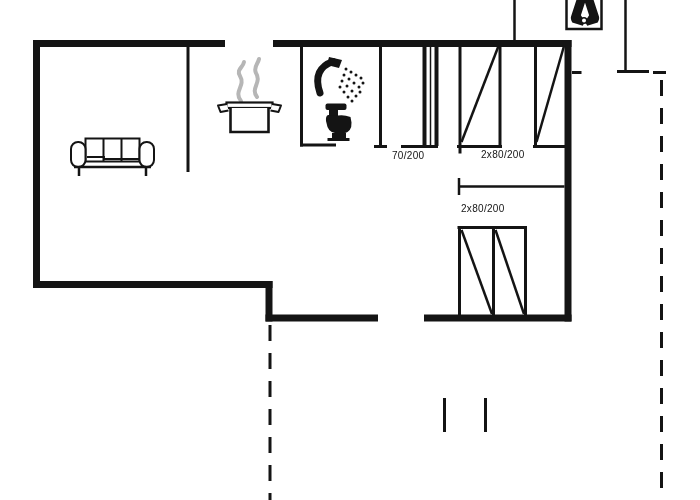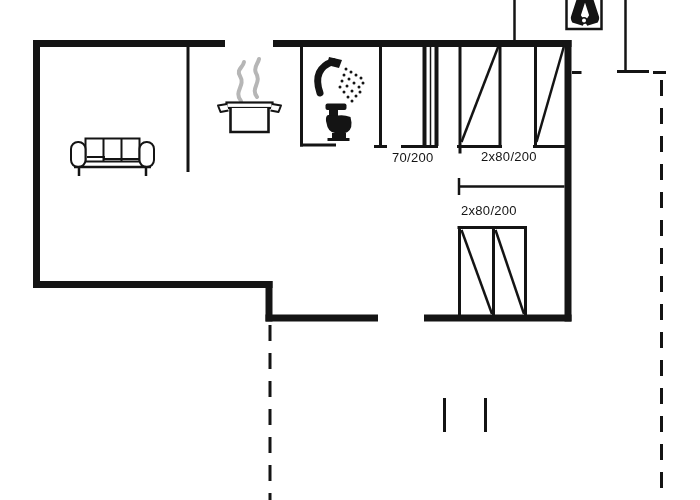--- a/index.html
+++ b/index.html
@@ -12,21 +12,21 @@
   .canvas{
     position:relative;
     width:700px;height:500px;
     background:var(--bg-color);
     overflow:hidden;
   }
   .plan-svg{position:absolute;left:0;top:0;}
   .dim-label{
     position:absolute;
     font-family:"Liberation Sans", sans-serif;
-    font-size:13px;
+    font-size:10px;
     color:var(--line-color);
     white-space:nowrap;
     letter-spacing:0.3px;
   }
   .lbl-door{left:392px;top:150px;}
   .lbl-top-double{left:481px;top:149px;}
   .lbl-bottom-double{left:461px;top:203px;}
 </style>
 </head>
 <body>

